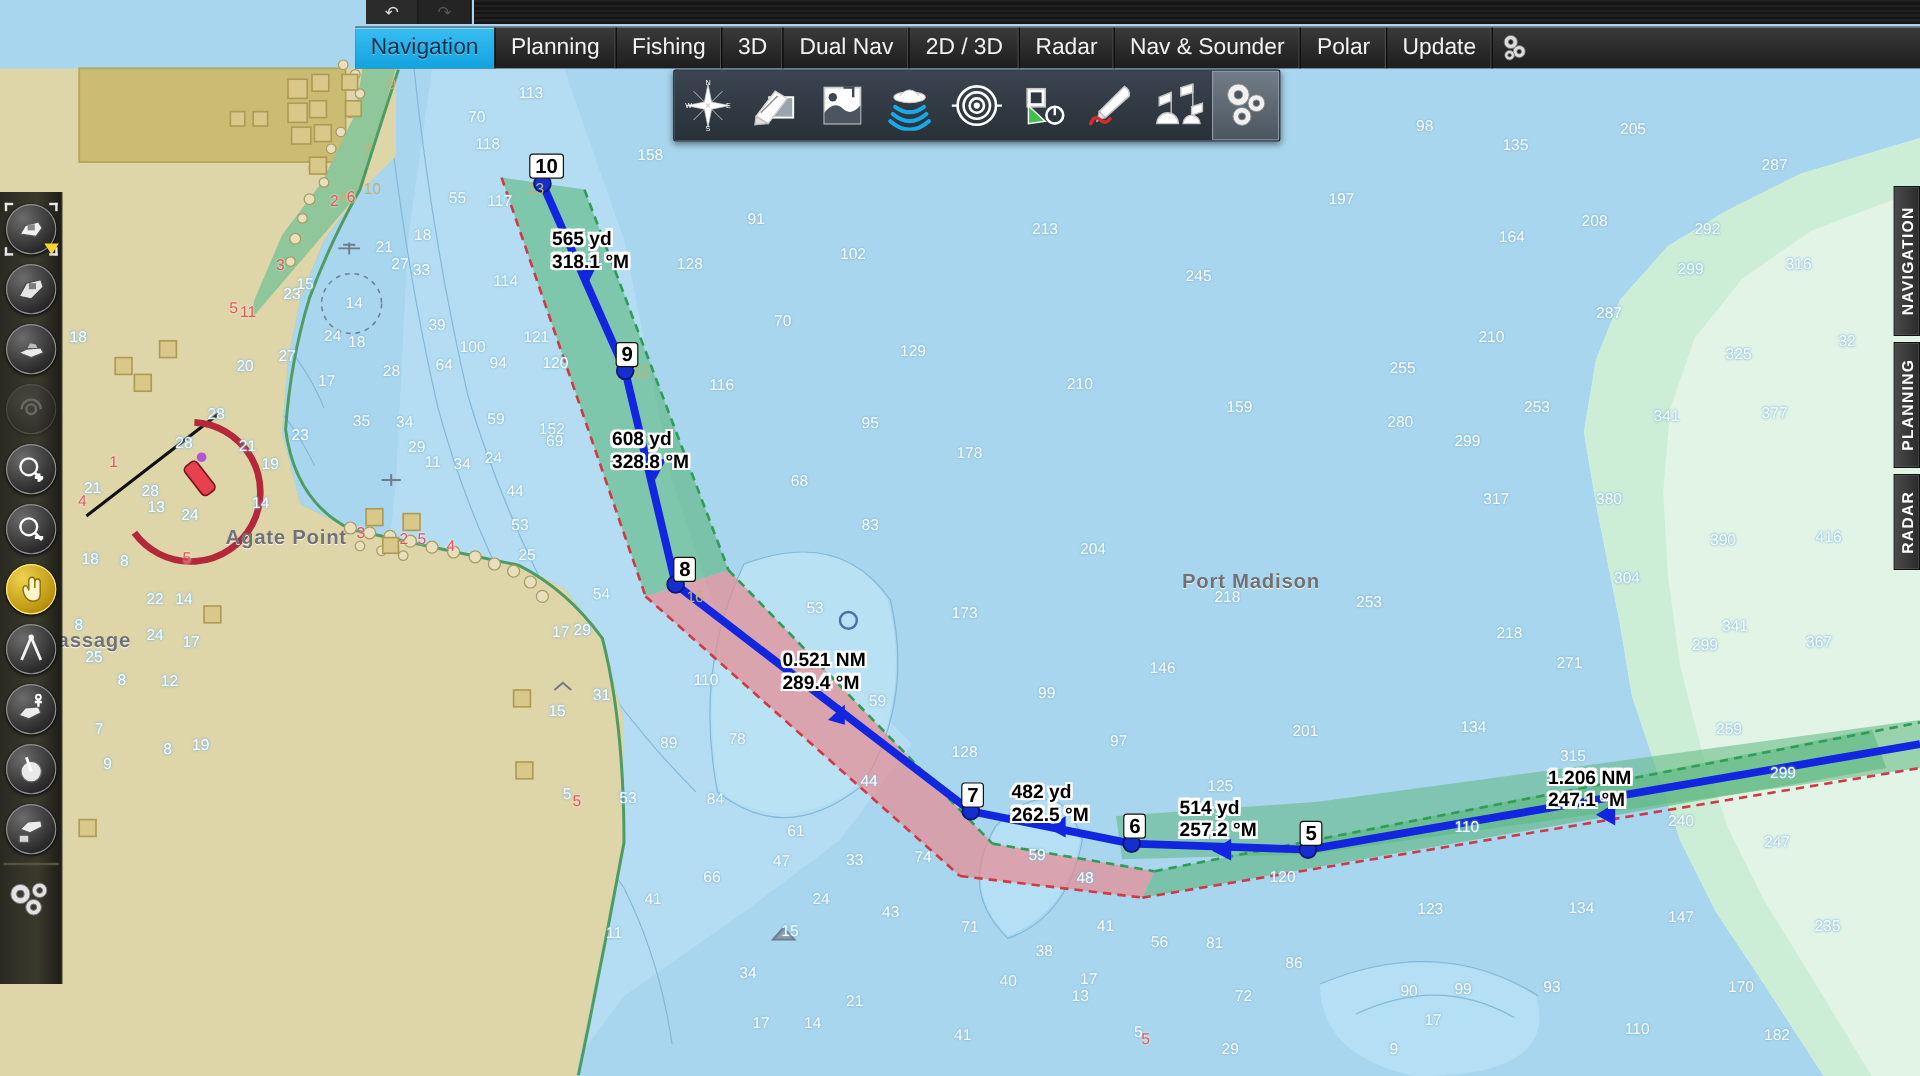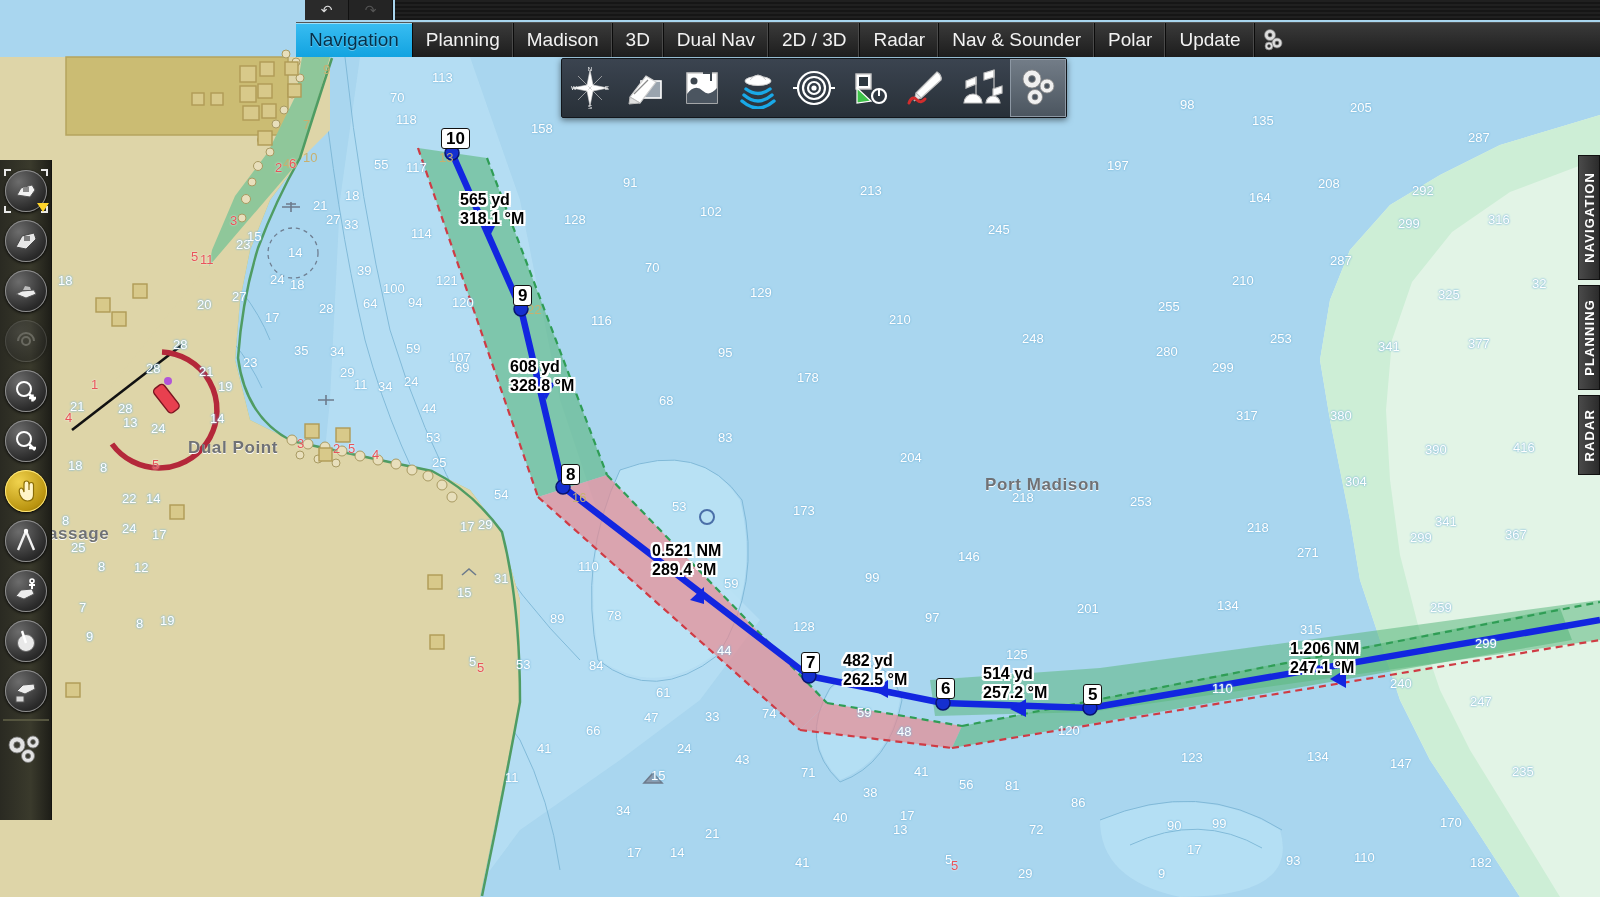--- a/index.html
+++ b/index.html
@@ -287,21 +287,21 @@
       <g stroke="#6d7b8c" stroke-width="1.6" fill="none">
         <path d="M282 207 h18 M291 202 v10 M286 204 h10"></path>
         <path d="M318 400 h16 M326 395 v10"></path>
         <path d="M462 575 l7 -6 l7 6"></path>
         <path d="M644 783 l9 -10 l9 10 z" fill="#8a9aad"></path>
       </g>
 
       <circle cx="293" cy="253" r="25" fill="none" stroke="#6f7f92" stroke-width="1.3" stroke-dasharray="4 4"></circle>
     </svg>
 
-    <div class="placename" style="left:188px;top:438px;">Dual Point</div>
+    <div class="placename" style="left:188px;top:438px;">Agate Point</div>
     <div class="placename" style="left:985px;top:475px;">Port Madison</div>
     <div class="placename" style="left:48px;top:524px;">assage</div>
 
     <div id="soundings-layer">
         <div class="sound " style="left: 432px; top: 70px;">113</div>
         <div class="sound " style="left: 531px; top: 121px;">158</div>
         <div class="sound " style="left: 623px; top: 175px;">91</div>
         <div class="sound " style="left: 860px; top: 183px;">213</div>
         <div class="sound " style="left: 1180px; top: 97px;">98</div>
         <div class="sound " style="left: 1350px; top: 100px;">205</div>
@@ -321,21 +321,21 @@
         <div class="sound " style="left: 1330px; top: 253px;">287</div>
         <div class="sound " style="left: 1438px; top: 287px;">325</div>
         <div class="sound " style="left: 1532px; top: 276px;">32</div>
         <div class="sound " style="left: 750px; top: 285px;">129</div>
         <div class="sound " style="left: 591px; top: 313px;">116</div>
         <div class="sound " style="left: 889px; top: 312px;">210</div>
         <div class="sound " style="left: 1158px; top: 299px;">255</div>
         <div class="sound " style="left: 1270px; top: 331px;">253</div>
         <div class="sound " style="left: 1378px; top: 339px;">341</div>
         <div class="sound " style="left: 718px; top: 345px;">95</div>
-        <div class="sound " style="left: 1022px; top: 331px;">248</div>
+        <div class="sound " style="left: 1022px; top: 331px;">159</div>
         <div class="sound " style="left: 1156px; top: 344px;">280</div>
         <div class="sound " style="left: 1212px; top: 360px;">299</div>
         <div class="sound " style="left: 1468px; top: 336px;">377</div>
         <div class="sound " style="left: 797px; top: 370px;">178</div>
         <div class="sound " style="left: 659px; top: 393px;">68</div>
         <div class="sound " style="left: 1236px; top: 408px;">317</div>
         <div class="sound " style="left: 1330px; top: 408px;">380</div>
         <div class="sound " style="left: 1425px; top: 442px;">390</div>
         <div class="sound " style="left: 1513px; top: 440px;">416</div>
         <div class="sound " style="left: 718px; top: 430px;">83</div>
@@ -384,21 +384,21 @@
         <div class="sound " style="left: 586px; top: 723px;">66</div>
         <div class="sound " style="left: 677px; top: 741px;">24</div>
         <div class="sound " style="left: 735px; top: 752px;">43</div>
         <div class="sound " style="left: 801px; top: 765px;">71</div>
         <div class="sound " style="left: 914px; top: 764px;">41</div>
         <div class="sound " style="left: 1005px; top: 778px;">81</div>
         <div class="sound " style="left: 1071px; top: 795px;">86</div>
         <div class="sound " style="left: 959px; top: 777px;">56</div>
         <div class="sound " style="left: 1167px; top: 818px;">90</div>
         <div class="sound " style="left: 1212px; top: 816px;">99</div>
-        <div class="sound " style="left: 1286px; top: 815px; margin-top: 38px;">93</div>
+        <div class="sound " style="left: 1286px; top: 815px;">93</div>
         <div class="sound " style="left: 1440px; top: 815px;">170</div>
         <div class="sound " style="left: 1354px; top: 850px;">110</div>
         <div class="sound " style="left: 1470px; top: 855px;">182</div>
         <div class="sound " style="left: 537px; top: 741px;">41</div>
         <div class="sound " style="left: 651px; top: 768px;">15</div>
         <div class="sound " style="left: 505px; top: 770px;">11</div>
         <div class="sound " style="left: 616px; top: 803px;">34</div>
         <div class="sound " style="left: 833px; top: 810px;">40</div>
         <div class="sound " style="left: 863px; top: 785px;">38</div>
         <div class="sound " style="left: 900px; top: 808px;">17</div>
@@ -413,21 +413,21 @@
         <div class="sound " style="left: 1187px; top: 842px;">17</div>
         <div class="sound " style="left: 1158px; top: 866px;">9</div>
         <div class="sound " style="left: 396px; top: 112px;">118</div>
         <div class="sound " style="left: 411px; top: 226px;">114</div>
         <div class="sound " style="left: 406px; top: 160px;">117</div>
         <div class="sound " style="left: 390px; top: 90px;">70</div>
         <div class="sound " style="left: 374px; top: 157px;">55</div>
         <div class="sound " style="left: 436px; top: 273px;">121</div>
         <div class="sound " style="left: 452px; top: 295px;">120</div>
         <div class="sound " style="left: 408px; top: 295px;">94</div>
-        <div class="sound " style="left: 449px; top: 350px;">107</div>
+        <div class="sound " style="left: 449px; top: 350px;">152</div>
         <div class="sound " style="left: 406px; top: 341px;">59</div>
         <div class="sound " style="left: 455px; top: 360px;">69</div>
         <div class="sound " style="left: 404px; top: 374px;">24</div>
         <div class="sound " style="left: 422px; top: 401px;">44</div>
         <div class="sound " style="left: 426px; top: 430px;">53</div>
         <div class="sound " style="left: 432px; top: 455px;">25</div>
         <div class="sound " style="left: 494px; top: 487px;">54</div>
         <div class="sound " style="left: 460px; top: 519px;">17</div>
         <div class="sound " style="left: 478px; top: 517px;">29</div>
         <div class="sound " style="left: 457px; top: 585px;">15</div>
@@ -792,21 +792,21 @@
     </div>
 
     <div class="tabstrip">
       <div class="tab active">
         <span>Navigation</span>
       </div>
       <div class="tab">
         <span>Planning</span>
       </div>
       <div class="tab">
-        <span>Madison</span>
+        <span>Fishing</span>
       </div>
       <div class="tab">
         <span>3D</span>
       </div>
       <div class="tab">
         <span>Dual Nav</span>
       </div>
       <div class="tab">
         <span>2D / 3D</span>
       </div>

